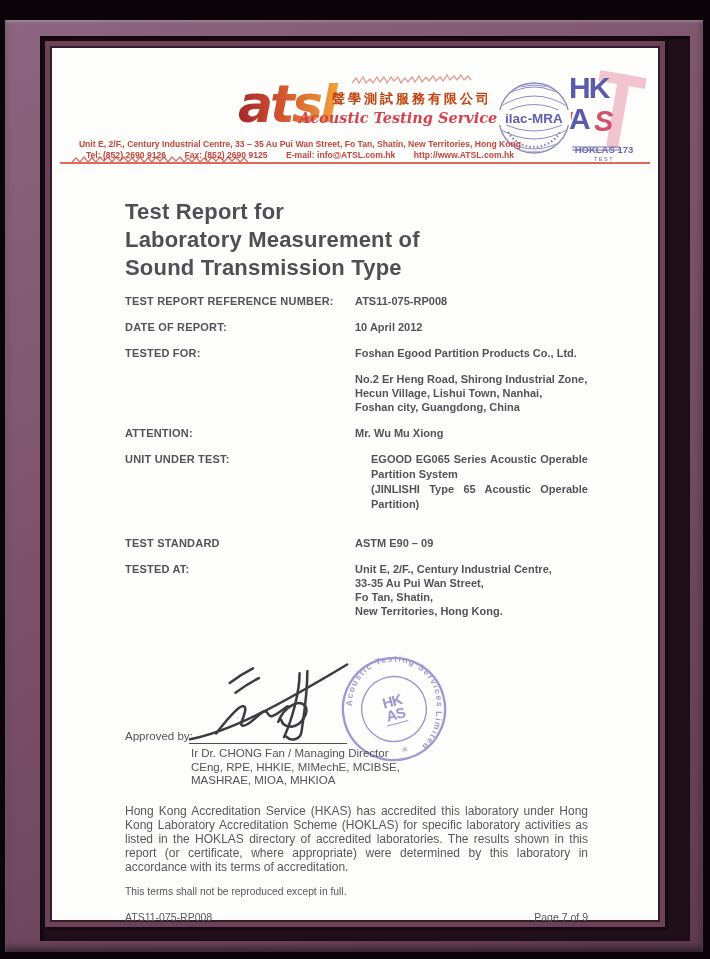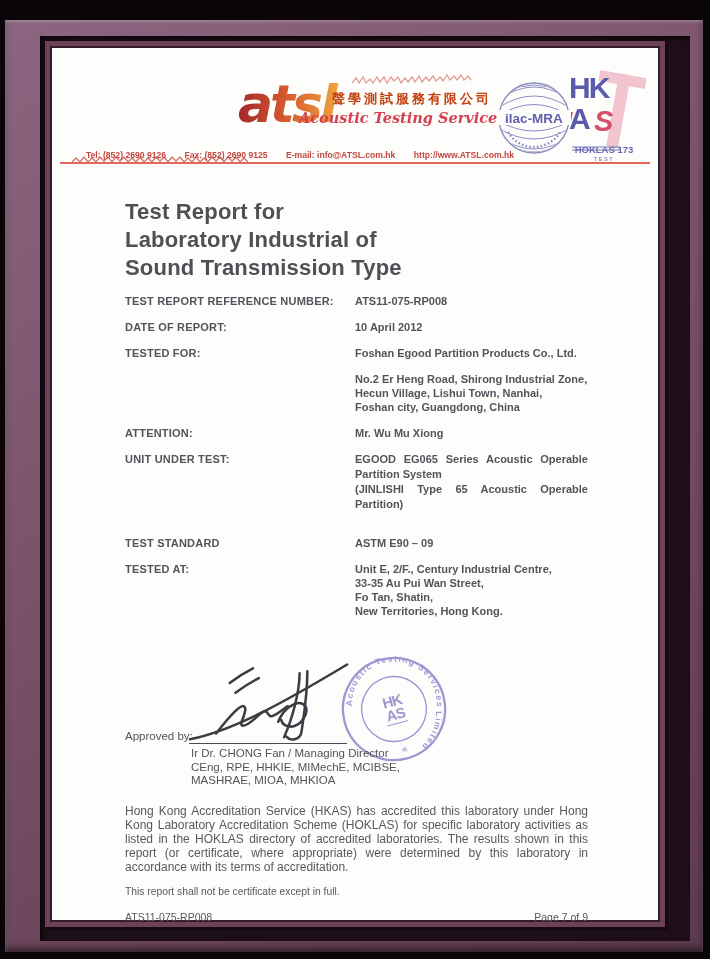--- a/index.html
+++ b/index.html
@@ -42,21 +42,21 @@
   .red-rule{position:absolute;left:8px;top:114px;width:590px;height:2px;background:#e2675a;}
   
   .content{padding:0 70px 0 73px;}
   .report-title{margin-top:32px;font-size:22px;line-height:28px;font-weight:bold;color:#4f4f56;letter-spacing:.2px;}
   .fields{margin-top:12px;}
   .frow{display:grid;grid-template-columns:230px 1fr;margin-bottom:11px;}
   .frow .lbl{font-size:11px;font-weight:bold;letter-spacing:.2px;line-height:15px;}
   .frow .val{font-size:11px;font-weight:bold;line-height:15px;white-space:pre-line;}
   .frow.tight{margin-bottom:12px;}
   .frow .val.addr3{line-height:14px;}
-  .frow .val.just{text-align:justify;}
+  .frow .val.just{text-align:justify;margin-left:16px;}
   .frow.gap-lg{margin-top:24px;}
   .frow .val.addr4{line-height:14px;}
   
   .approval{position:relative;height:140px;margin-top:39px;}
   .approved-lbl{position:absolute;left:0;top:73px;font-size:11.5px;}
   .sig{position:absolute;left:62px;top:-6px;width:165px;height:94px;}
   .sig-line{position:absolute;left:64px;top:86px;width:158px;border-bottom:1.6px solid #4c4a52;}
   .approver{position:absolute;left:66px;top:90px;font-size:11.5px;line-height:13.5px;}
   .stamp{position:absolute;left:215px;top:-2px;width:108px;height:108px;transform:rotate(-15deg);opacity:.85;}
   
@@ -126,34 +126,35 @@
         </g>
         <text x="1" y="30" font-family="'Liberation Sans',sans-serif" font-weight="bold" font-size="30" letter-spacing="-2" fill="#5b5bac">HK</text>
         <text x="1" y="61" font-family="'Liberation Sans',sans-serif" font-weight="bold" font-size="30" fill="#5b5bac">A</text>
         <text x="26" y="63" font-family="'Liberation Sans',sans-serif" font-weight="bold" font-style="italic" font-size="29" fill="#d5506b">S</text>
         <line x1="4" y1="79" x2="52" y2="79" stroke="#6a68b2" stroke-width="0.9"></line>
         <line x1="4" y1="82" x2="52" y2="82" stroke="#6a68b2" stroke-width="0.9"></line>
         <text x="36" y="84.5" text-anchor="middle" font-family="'Liberation Sans',sans-serif" font-weight="bold" font-size="9.5" fill="#6a68b2">HOKLAS 173</text>
         <text x="36" y="93" text-anchor="middle" font-family="'Liberation Sans',sans-serif" font-size="5.5" letter-spacing="1.5" fill="#6a68b2">TEST</text>
       </svg>
 
+      <div class="addr">Unit E, 2/F., Century Industrial Centre, 33 – 35 Au Pui Wan Street, Fo Tan, Shatin, New Territories, Hong Kong</div>
       <div class="contact">
         <span>Tel: (852) 2690 9126</span>
         <span>Fax: (852) 2690 9125</span>
         <span>E-mail: info@ATSL.com.hk</span>
         <span>http://www.ATSL.com.hk</span>
       </div>
       <div class="red-rule"></div>
     </div>
 
     <div class="content">
 
       <div class="report-title">
         <div>Test Report for</div>
-        <div>Laboratory Industrial of</div>
+        <div>Laboratory Measurement of</div>
         <div>Sound Transmission Type</div>
       </div>
 
       <div class="fields">
         <div class="frow">
           <div class="lbl">TEST REPORT REFERENCE NUMBER:</div>
           <div class="val">ATS11-075-RP008</div>
         </div>
         <div class="frow">
           <div class="lbl">DATE OF REPORT:</div>
@@ -224,20 +225,20 @@
         </svg>
 
         <div class="approver">
           <div>Ir Dr. CHONG Fan / Managing Director</div>
           <div>CEng, RPE, HHKIE, MIMechE, MCIBSE,</div>
           <div>MASHRAE, MIOA, MHKIOA</div>
         </div>
       </div>
 
       <div class="accred">Hong Kong Accreditation Service (HKAS) has accredited this laboratory under Hong Kong Laboratory Accreditation Scheme (HOKLAS) for specific laboratory activities as listed in the HOKLAS directory of accredited laboratories. The results shown in this report (or certificate, where appropriate) were determined by this laboratory in accordance with its terms of accreditation.</div>
-      <div class="repro">This report shall not be certificate except in full.</div>
+      <div class="repro">This terms shall not be reproduced except in full.</div>
       <div class="pagerow">
         <span>ATS11-075-RP008</span>
         <span>Page 7 of 9</span>
       </div>
     </div>
   </div>
 </div>
 
 </body></html>

